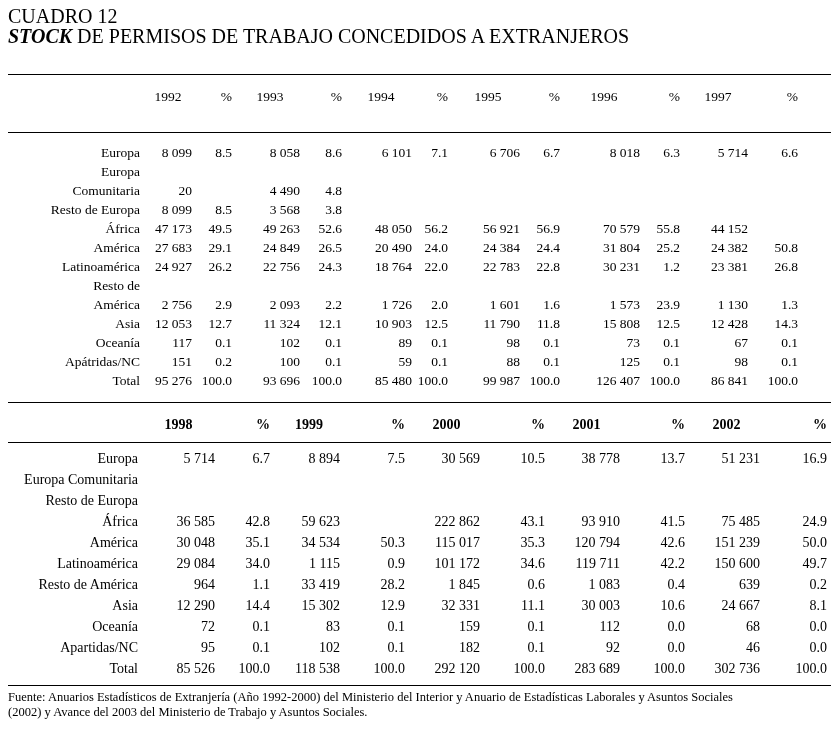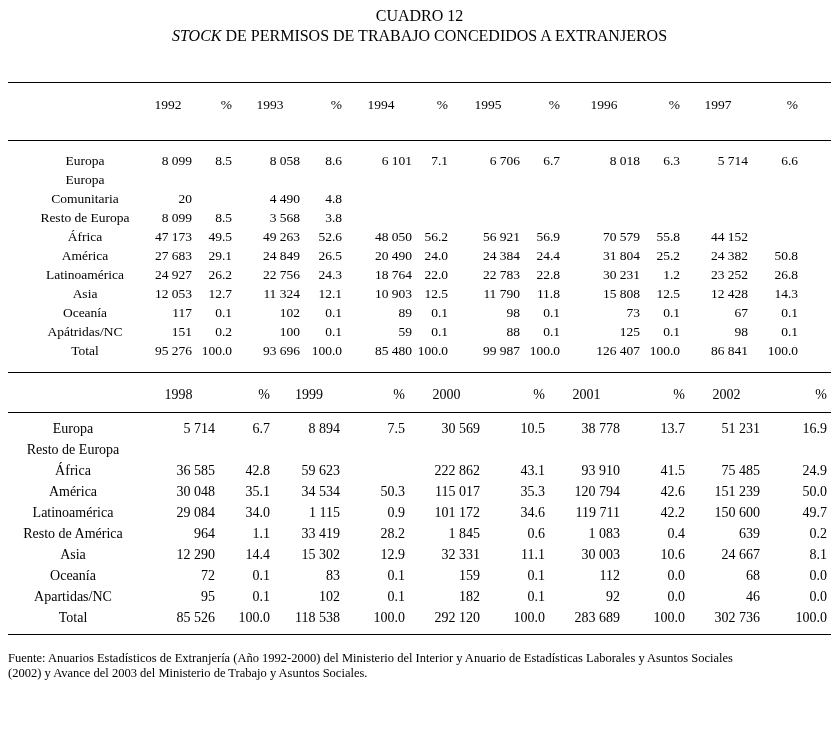--- a/index.html
+++ b/index.html
@@ -3,47 +3,47 @@
 <meta charset="utf-8">
 <style>
   * { box-sizing: border-box; }
   html, body { margin: 0; padding: 0; background: #ffffff; }
   body {
     width: 839px; height: 736px; overflow: hidden;
     font-family: "Liberation Serif", serif; color: #000;
   }
   .page { padding: 6px 8px 0 8px; width: 839px; height: 736px; }
 
-  .title { text-align: center; font-size: 16px; line-height: 20px; margin-bottom: 36px; }
-  .it { font-style: italic; }
+  .title { text-align: left; font-size: 20px; line-height: 20px; margin-bottom: 28px; }
+  .it { font-style: italic; font-weight: bold; }
 
   table { border-collapse: collapse; table-layout: fixed; width: 823px; }
   th, td {
     font-weight: normal; text-align: right;
     padding: 0 4px 0 0; white-space: nowrap; vertical-align: bottom;
   }
-  th.label { text-align: center; padding-right: 0; }
+  th.label { text-align: right; padding-right: 0; }
 
   .t1 { border-top: 1px solid #000; border-bottom: 1px solid #000; font-size: 13.5px; }
   .t2 { border-bottom: 1px solid #000; font-size: 14px; }
   .t1 thead tr, .t2 thead tr { border-bottom: 1px solid #000; }
   .t1 thead th { padding-top: 14px; padding-bottom: 27px; }
-  .t2 thead th { padding-top: 14px; padding-bottom: 9px; }
+  .t2 thead th { padding-top: 14px; padding-bottom: 9px; font-weight: bold; }
   th[data-name="year-header"] { text-align: center; padding-right: 0; }
 
   .t1 tbody { line-height: 19px; }
   .t2 tbody { line-height: 21px; }
   .t1 tbody tr:first-child > * { padding-top: 10px; }
   .t1 tbody tr:last-child > * { padding-bottom: 12px; }
   .t2 tbody tr:first-child > * { padding-top: 5px; }
   .t2 tbody tr:last-child > * { padding-bottom: 6px; }
   .t1 th.label { padding-left: 22px; }
   .t2 th.label { padding-left: 0; }
 
-  .source { font-size: 12.5px; line-height: 15px; margin-top: 16px; }
+  .source { font-size: 12.5px; line-height: 15px; margin-top: 4px; }
 </style>
 </head>
 <body>
 
 <div class="page" data-name="document-page">
 
   <div class="title" data-name="table-title">
     <div data-name="table-number">CUADRO 12</div>
     <div data-name="table-heading"><span class="it" data-name="stock-word">STOCK</span><span data-name="heading-rest"> DE PERMISOS DE TRABAJO CONCEDIDOS A EXTRANJEROS</span></div>
   </div>
@@ -169,22 +169,38 @@
           <td data-name="cell-value">24 927</td>
           <td data-name="cell-value">26.2</td>
           <td data-name="cell-value">22 756</td>
           <td data-name="cell-value">24.3</td>
           <td data-name="cell-value">18 764</td>
           <td data-name="cell-value">22.0</td>
           <td data-name="cell-value">22 783</td>
           <td data-name="cell-value">22.8</td>
           <td data-name="cell-value">30 231</td>
           <td data-name="cell-value">1.2</td>
-          <td data-name="cell-value">23 252</td>
+          <td data-name="cell-value">23 381</td>
           <td data-name="cell-value">26.8</td>
+          <td data-name="spacer-cell"></td>
+        </tr>
+        <tr data-name="table-row">
+          <th class="label" data-name="row-label">Resto de<br>América</th>
+          <td data-name="cell-value">2 756</td>
+          <td data-name="cell-value">2.9</td>
+          <td data-name="cell-value">2 093</td>
+          <td data-name="cell-value">2.2</td>
+          <td data-name="cell-value">1 726</td>
+          <td data-name="cell-value">2.0</td>
+          <td data-name="cell-value">1 601</td>
+          <td data-name="cell-value">1.6</td>
+          <td data-name="cell-value">1 573</td>
+          <td data-name="cell-value">23.9</td>
+          <td data-name="cell-value">1 130</td>
+          <td data-name="cell-value">1.3</td>
           <td data-name="spacer-cell"></td>
         </tr>
         <tr data-name="table-row">
           <th class="label" data-name="row-label">Asia</th>
           <td data-name="cell-value">12 053</td>
           <td data-name="cell-value">12.7</td>
           <td data-name="cell-value">11 324</td>
           <td data-name="cell-value">12.1</td>
           <td data-name="cell-value">10 903</td>
           <td data-name="cell-value">12.5</td>
@@ -284,20 +300,33 @@
           <td data-name="cell-value">8 894</td>
           <td data-name="cell-value">7.5</td>
           <td data-name="cell-value">30 569</td>
           <td data-name="cell-value">10.5</td>
           <td data-name="cell-value">38 778</td>
           <td data-name="cell-value">13.7</td>
           <td data-name="cell-value">51 231</td>
           <td data-name="cell-value">16.9</td>
         </tr>
         <tr data-name="table-row">
+          <th class="label" data-name="row-label">Europa Comunitaria</th>
+          <td data-name="cell-value"></td>
+          <td data-name="cell-value"></td>
+          <td data-name="cell-value"></td>
+          <td data-name="cell-value"></td>
+          <td data-name="cell-value"></td>
+          <td data-name="cell-value"></td>
+          <td data-name="cell-value"></td>
+          <td data-name="cell-value"></td>
+          <td data-name="cell-value"></td>
+          <td data-name="cell-value"></td>
+        </tr>
+        <tr data-name="table-row">
           <th class="label" data-name="row-label">Resto de Europa</th>
           <td data-name="cell-value"></td>
           <td data-name="cell-value"></td>
           <td data-name="cell-value"></td>
           <td data-name="cell-value"></td>
           <td data-name="cell-value"></td>
           <td data-name="cell-value"></td>
           <td data-name="cell-value"></td>
           <td data-name="cell-value"></td>
           <td data-name="cell-value"></td>

